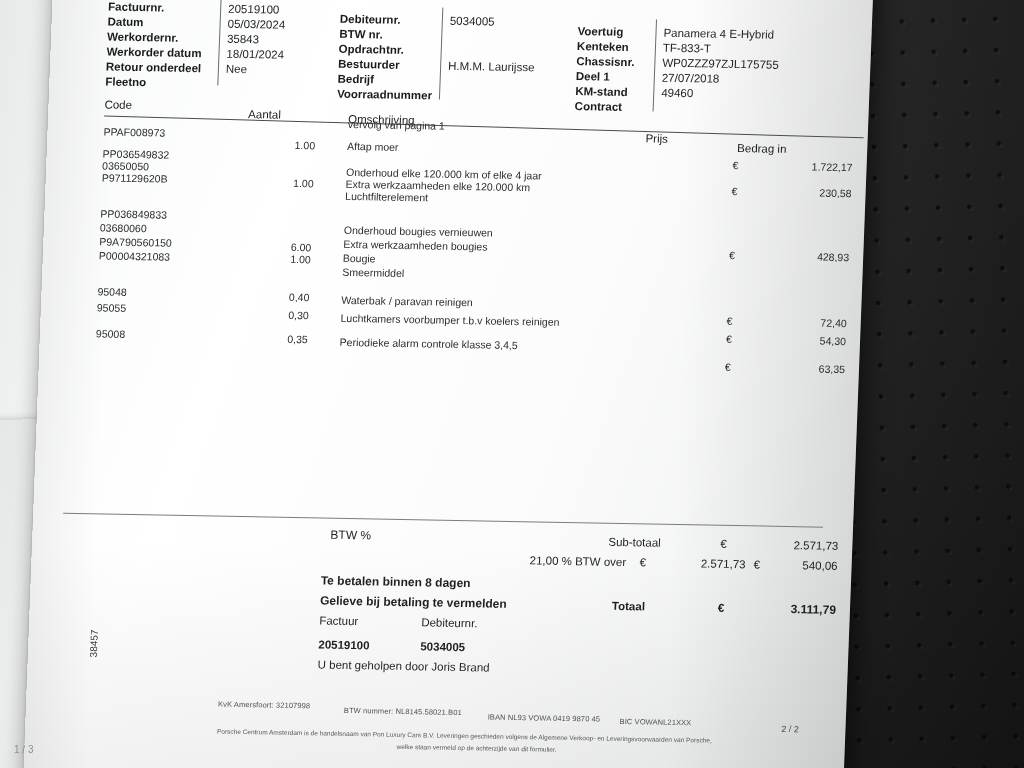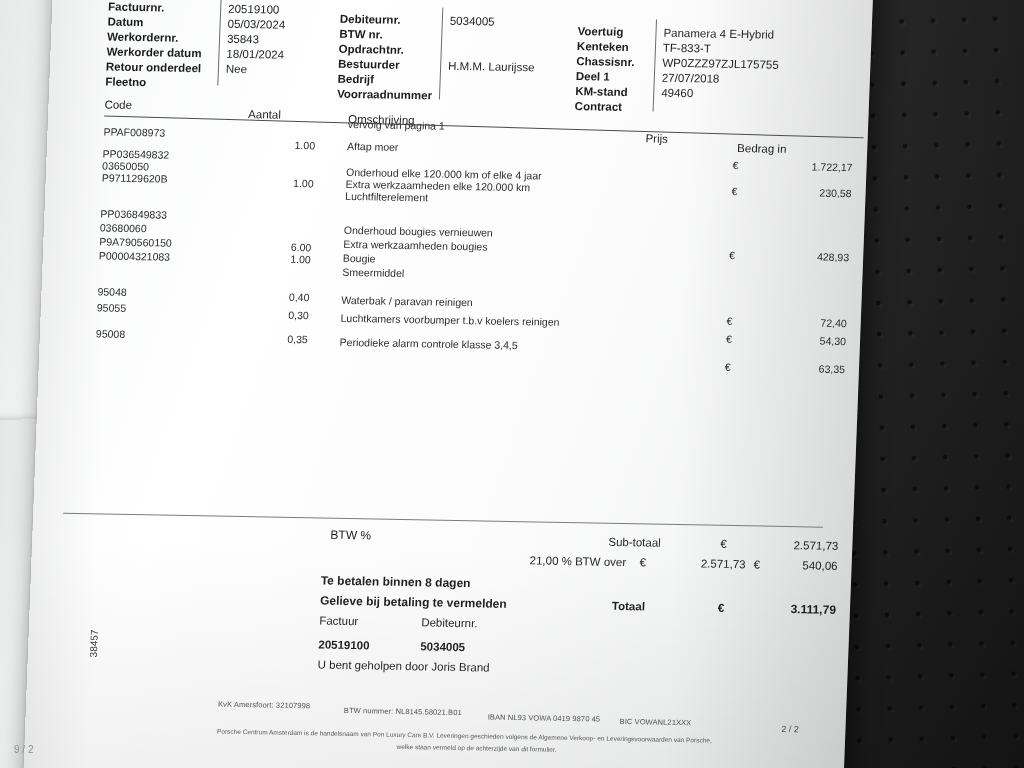--- a/index.html
+++ b/index.html
@@ -315,15 +315,15 @@
 
       <div class="abs footer-tiny" style="left:192px; top:768px;">Porsche Centrum Amsterdam is de handelsnaam van Pon Luxury Cars B.V. Leveringen geschieden volgens de Algemene Verkoop- en Leveringsvoorwaarden van Porsche,</div>
       <div class="abs footer-tiny" style="left:372px; top:780px;">welke staan vermeld op de achterzijde van dit formulier.</div>
 
       <div class="rot-num">38457</div>
       <div class="page-num" style="left:756px; top:754px;">2 / 2</div>
 
     </div>
   </div>
 
-  <div class="corner-page">9 / 2</div>
+  <div class="corner-page">1 / 3</div>
 
 </div>
 
 </body></html>

